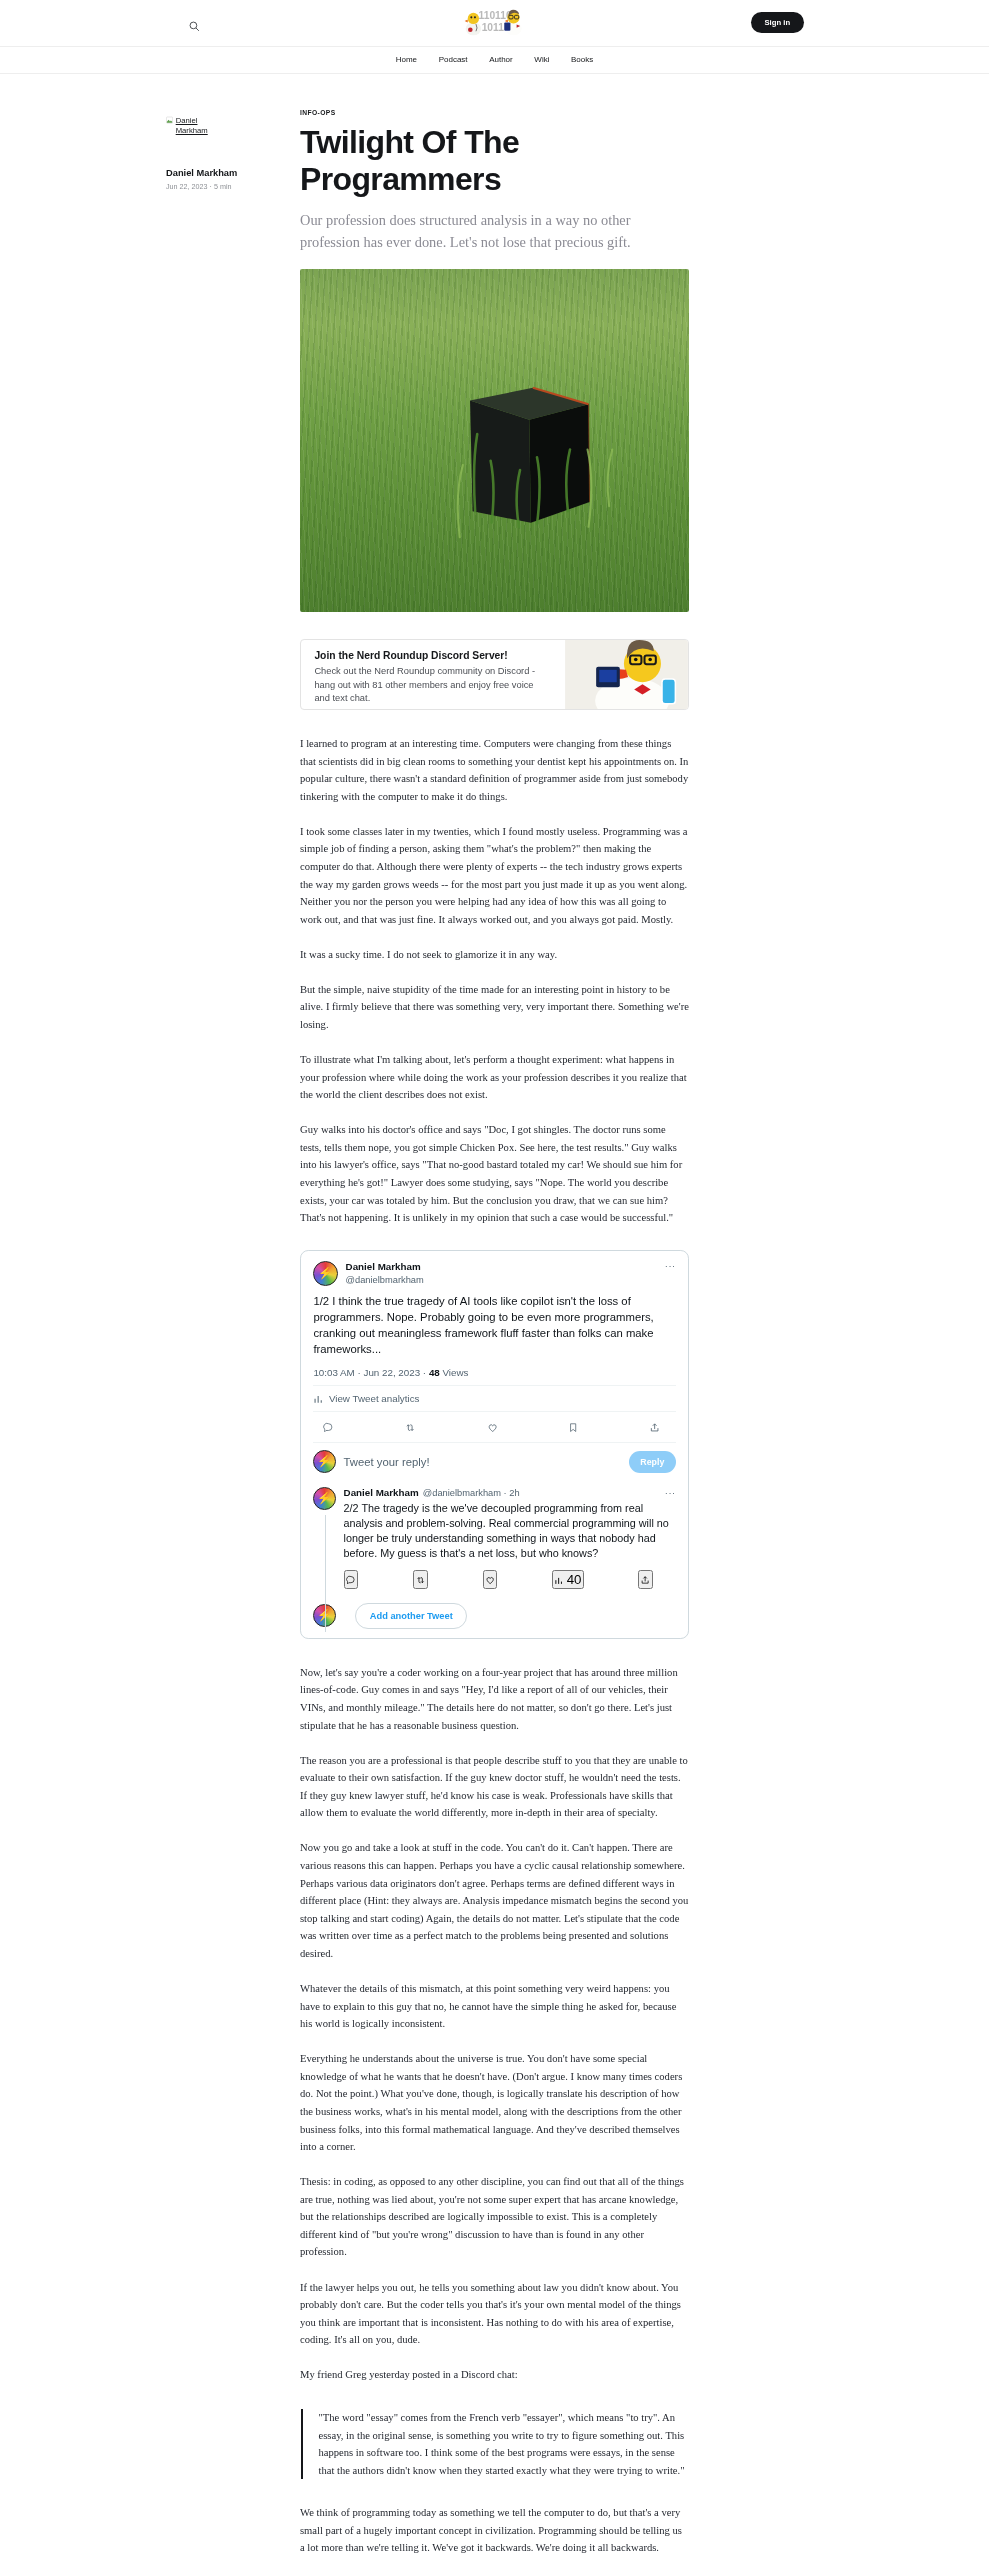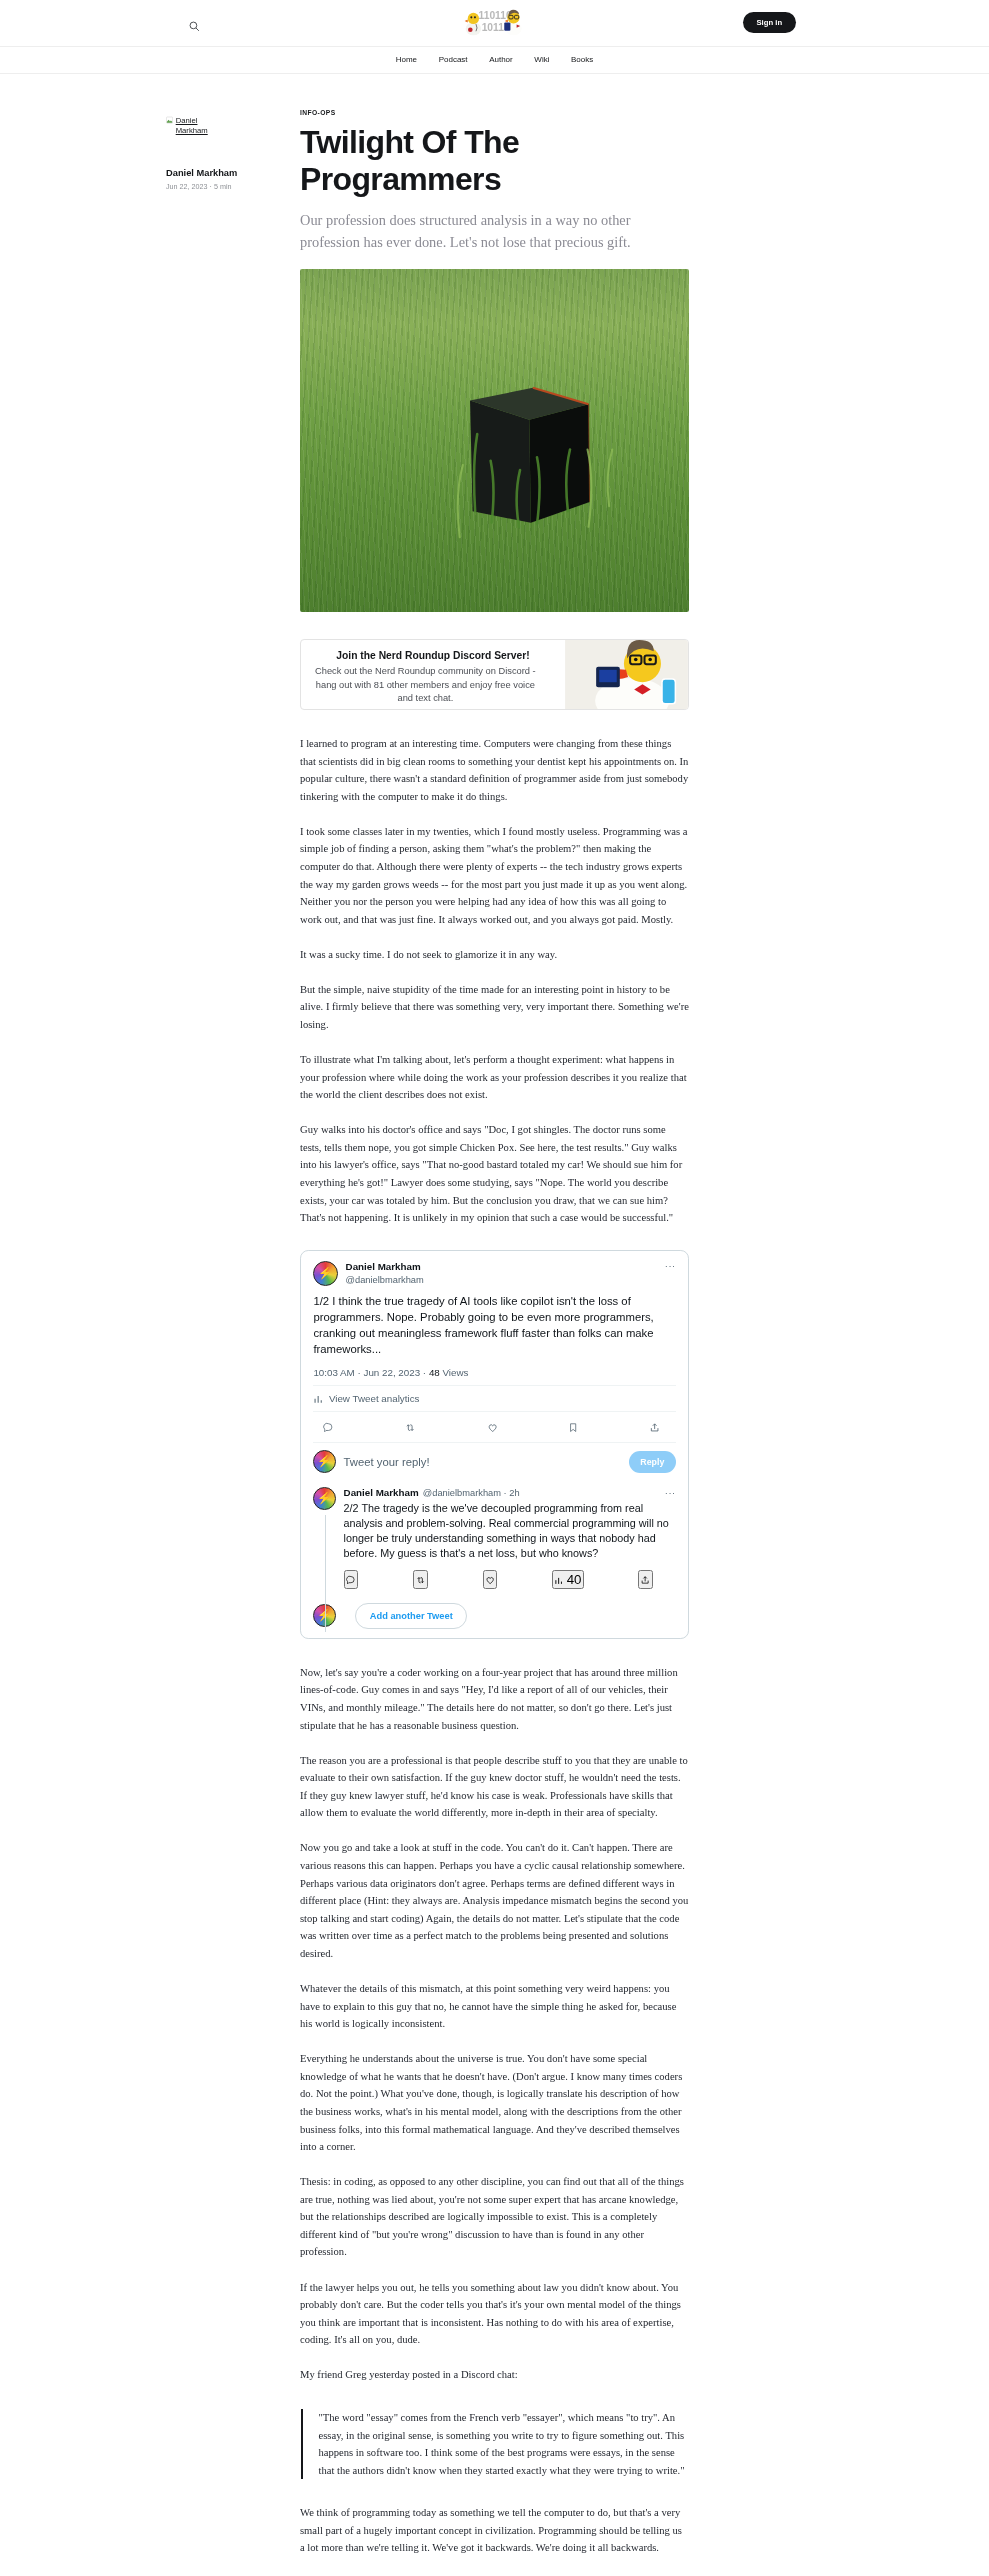--- a/index.html
+++ b/index.html
@@ -4,21 +4,21 @@
 <style>
   * { margin:0; padding:0; box-sizing:border-box; }
   html,body { background:#fff; }
   body { font-family:"Liberation Sans", sans-serif; color:#15171a; width:989px; }
 
   
   .site-head { padding-top:5.2px; }
   .head-inner { width:618px; margin:0 auto; position:relative; height:37px; }
   .search-btn { position:absolute; left:0; top:11.3px; width:17.5px; height:17.5px; border:none; background:none; color:#2b2e33; cursor:pointer; }
   .logo { position:absolute; left:50%; top:2.1px; transform:translateX(-50%); }
-  .signin-btn { position:absolute; right:8px; top:7.2px; background:#15171a; color:#fff; border:none; border-radius:11.3px; padding:5.7px 13.4px; font-size:7.7px; font-weight:700; cursor:pointer; }
+  .signin-btn { position:absolute; right:0; top:7.2px; background:#15171a; color:#fff; border:none; border-radius:11.3px; padding:5.7px 13.4px; font-size:7.7px; font-weight:700; cursor:pointer; }
   .main-nav { border-top:0.5px solid #eeeeee; border-bottom:0.5px solid #eeeeee; margin-top:4.1px; }
   .main-nav ul { list-style:none; display:flex; justify-content:center; gap:21.6px; padding:8.2px 0; }
   .main-nav a { text-decoration:none; color:#15171a; font-size:8px; }
 
   
   .col { width:389px; margin:0 auto; position:relative; }
   .article-head { margin-top:35px; }
   .author-rail { position:absolute; left:-134px; top:7.2px; width:77px; }
   .back-link { display:flex; align-items:flex-start; gap:2.6px; font-size:7.7px; color:#15171a; width:58px; line-height:1.35; cursor:pointer; }
   .rail-author { margin-top:31px; font-size:9.3px; font-weight:700; }
@@ -30,21 +30,21 @@
   
   .hero { margin-top:15.5px; height:343px; border-radius:2.1px; overflow:hidden; position:relative;
           background:
             repeating-linear-gradient(86deg, rgba(255,255,255,.08) 0 1px, rgba(255,255,255,0) 1px 4.6px),
             repeating-linear-gradient(94deg, rgba(10,50,5,.12) 0 1.5px, rgba(0,0,0,0) 1.5px 6.2px),
             linear-gradient(180deg,#7ca452 0%, #8ab058 16%, #70a045 42%, #5e9038 68%, #4d7e2e 100%); }
   .hero svg { position:absolute; inset:0; }
 
   
   .discord-card { margin-top:27px; border:0.5px solid #e3e3e3; border-radius:4.1px; display:flex; overflow:hidden; height:71px; cursor:pointer; }
-  .discord-left { flex:1; padding:10.3px 13.4px;text-align:center; }
+  .discord-left { flex:1; padding:10.3px 13.4px; }
   .discord-title { font-size:10.3px; font-weight:700; }
   .discord-desc { font-size:9.3px; color:#4c4f55; line-height:1.45; margin-top:4.1px; max-width:222px; }
   .discord-art { width:123px; background:#f4f2ee; position:relative; flex-shrink:0; }
 
   
   .article-body { margin-top:25px; font-family:"Liberation Serif", serif; font-size:10.6px; line-height:1.66; color:#242830; }
   .article-body p { margin-bottom:17.5px; }
   blockquote.pull { border-left:2.1px solid #15171a; padding-left:15.5px; margin:23px 0 23px 1px; }
   blockquote.pull p { margin-bottom:0; }
 
@@ -54,21 +54,21 @@
   .tw-avatar { width:25px; height:25px; border-radius:50%; flex-shrink:0;
                background:conic-gradient(#e33b3b,#f0a032,#ead23a,#57b94c,#3f7fd4,#7a4fd0,#d44fa8,#e33b3b);
                border:1px solid #222; display:flex; align-items:center; justify-content:center; color:#fff; font-size:11.3px; }
   .tw-avatar.small { width:23px; height:23px; }
   .tw-names { line-height:1.3; }
   .tw-name { font-weight:700; font-size:9.8px; }
   .tw-handle { color:#536471; font-size:9.3px; }
   .tw-more { margin-left:auto; color:#536471; font-size:9.3px; letter-spacing:0.5px; cursor:pointer; background:none; border:none; }
   .tw-text { font-size:11.3px; line-height:1.4; margin-top:8.2px; }
   .tw-meta { margin-top:9.3px; font-size:9.8px; color:#536471; }
-  .tw-meta b { color:#0f1419; font-weight:400;text-align:right; }
+  .tw-meta b { color:#0f1419; font-weight:700;text-align:right; }
   .tw-divider { border-top:0.5px solid #eff3f4; margin:7.2px 0; }
   .tw-analytics { display:flex; align-items:center; gap:5.2px; color:#536471; font-size:9.8px; cursor:pointer; }
   .tw-actions { display:flex; justify-content:space-between; padding:2.1px 15.5px 2.1px 9.3px; color:#536471; }
   .tw-actions .act { display:flex; align-items:center; gap:4.1px; background:none; border:none; color:#536471; font-size:8.8px; cursor:pointer; }
   .tw-replybox { display:flex; align-items:center; gap:7.2px; margin-top:3.1px; }
   .tw-replyprompt { color:#536471; font-size:11.3px; flex:1; }
   .reply-btn { background:#8ecdf8; color:#fff; font-weight:700; font-size:8.8px; border:none; border-radius:11.3px; padding:5.7px 11.3px; cursor:pointer; }
   .thread { position:relative; margin-top:13.4px; }
   .thread-line { position:absolute; left:11.3px; top:28px; bottom:-3.1px; width:1px; background:#cfd9de; }
   .tw2-head { display:flex; gap:4.1px; align-items:baseline; flex-wrap:wrap; }

